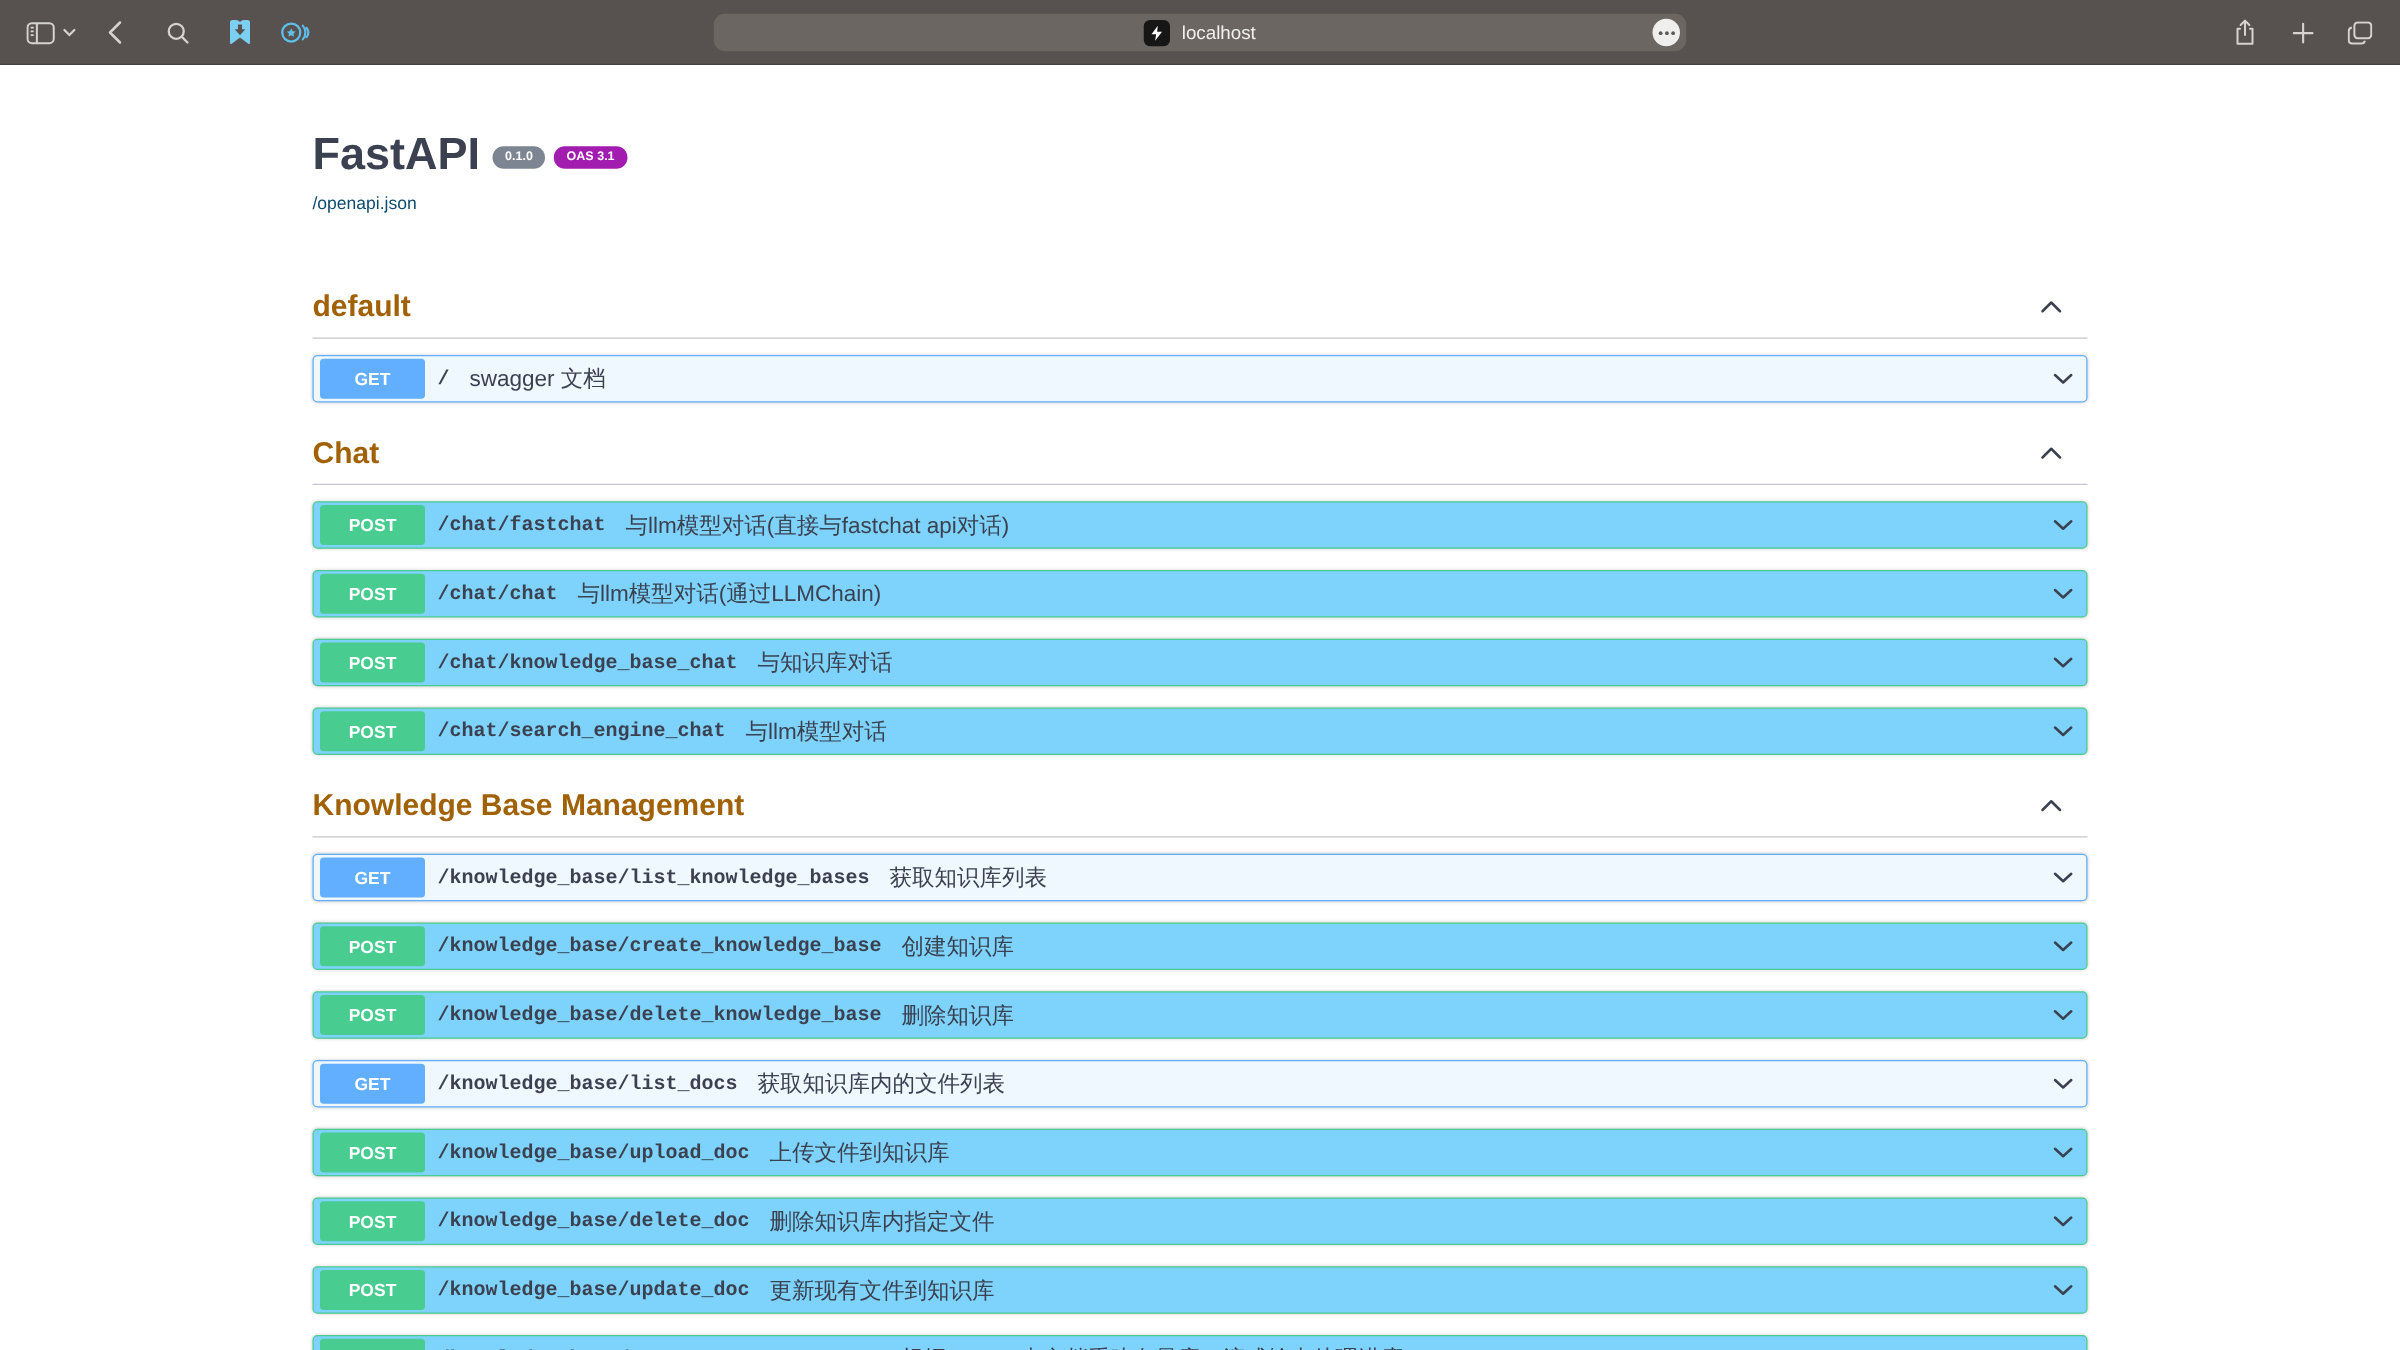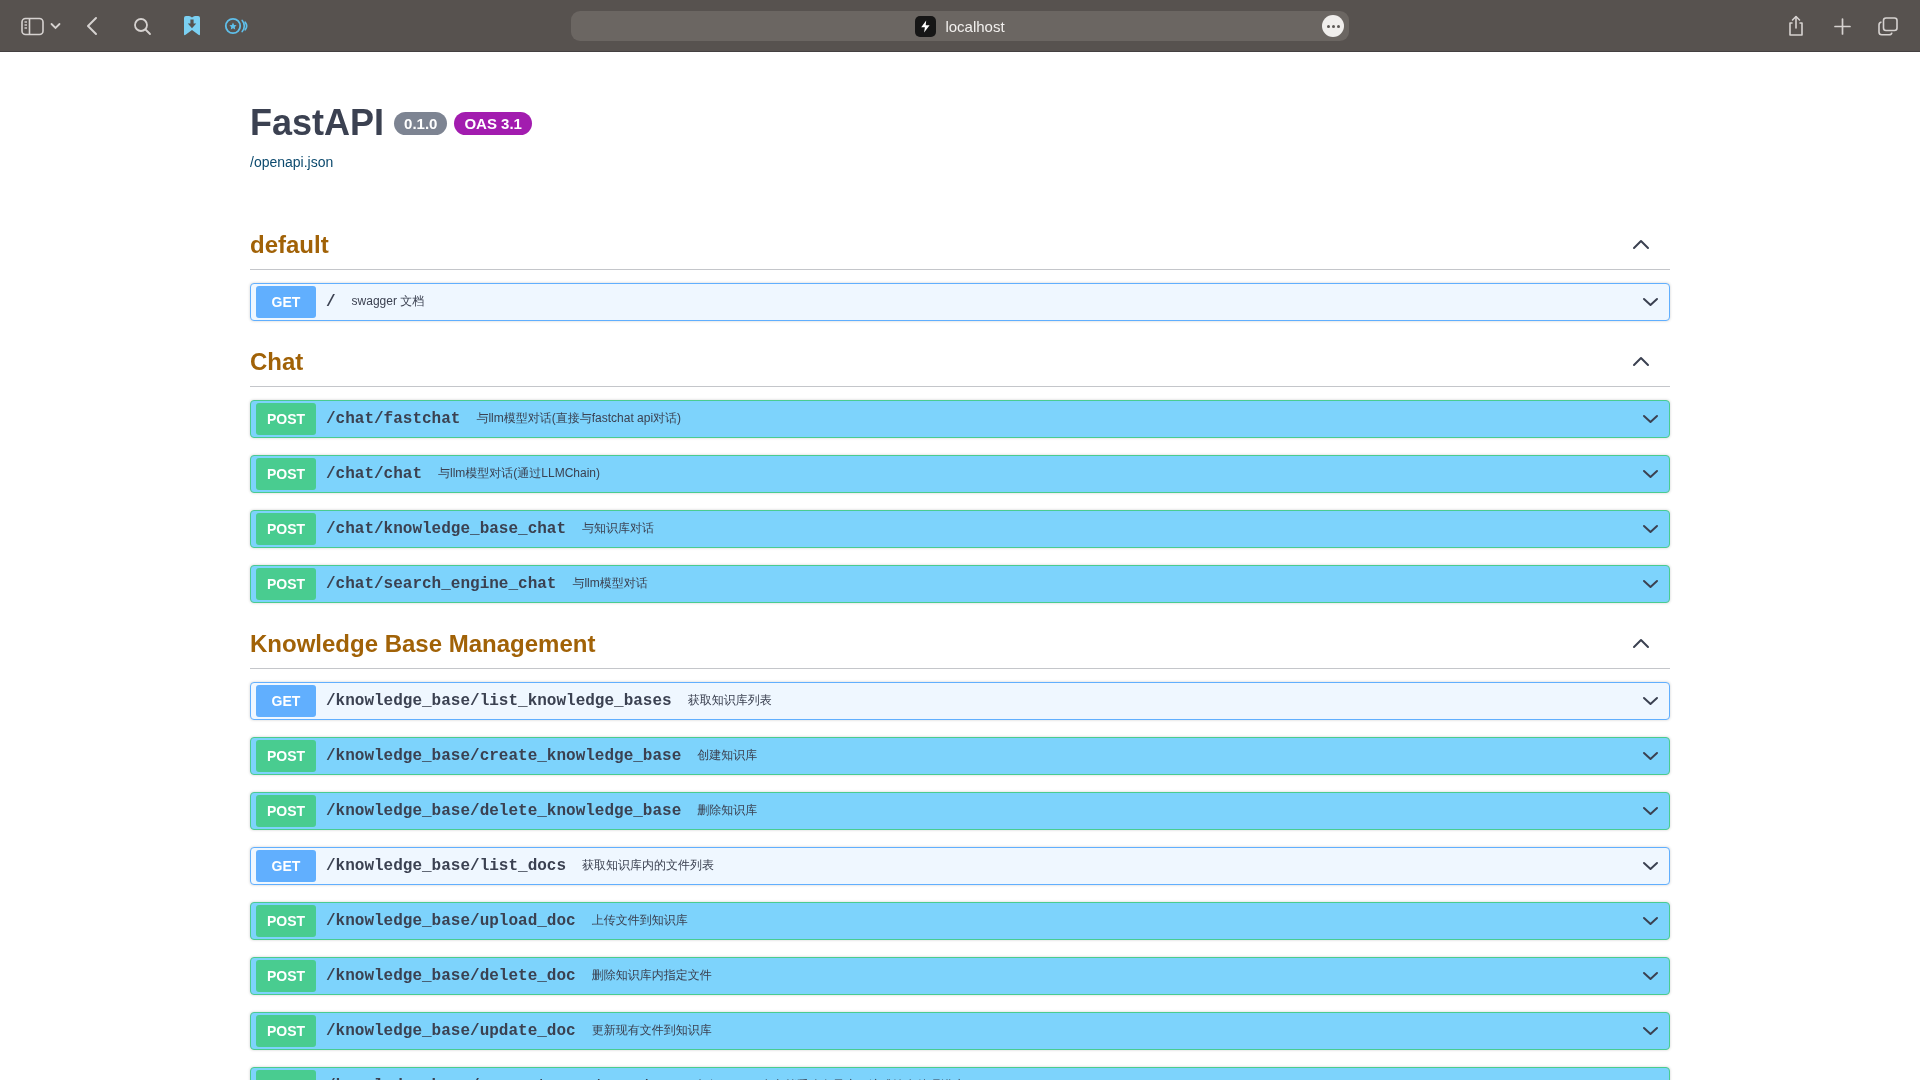--- a/index.html
+++ b/index.html
@@ -58,21 +58,21 @@
   .page { height: 1028px; overflow: hidden; background: #fff; }
   .wrapper { max-width: 1460px; margin: 0 auto; padding: 0 20px; }
 
   .info { padding-top: 51px; }
   .api-title {
     font-size: 36px; font-weight: 700; color: #3b4151;
     display: flex; align-items: flex-end; line-height: 1.1;
   }
   .badge {
     display: inline-block; color: #fff; font-weight: 700;
-    font-size: 15px; line-height: 1;
+    font-size: 10px; line-height: 1;
     padding: 4px 10px; border-radius: 57px;
     position: relative; top: -8px; margin-left: 10px;
     vertical-align: middle;
   }
   .badge.version { background: #7d8492; }
   .badge.oas { background: #a21caf; margin-left: 7px; }
   .spec-link {
     display: inline-block; margin-top: 11px;
     font-size: 14px; color: #0c4a6e; text-decoration: none; cursor: pointer;
   }
@@ -93,33 +93,33 @@
     display: flex; align-items: center;
     height: 38px; margin-bottom: 17px;
     border-radius: 4px; border: 1px solid;
     box-shadow: 0 0 3px rgba(0,0,0,.19);
     padding: 0 10px 0 5px;
     cursor: pointer;
   }
   .opblock.get  { background: #eff7ff; border-color: #61affe; }
   .opblock.post { background: #7dd3fc; border-color: #49cc90; }
   .method {
-    width: 60px; text-align: center;
+    width: 84px; text-align: center;
     font-size: 14px; font-weight: 700; color: #fff;
     padding: 8px 0; border-radius: 3px;
     font-family: "Liberation Sans", sans-serif;
   }
   .opblock.get  .method { background: #61affe; }
   .opblock.post .method { background: #49cc90; }
   .path {
     font-family: "Liberation Mono", "DejaVu Sans Mono", monospace;
     font-size: 16px; font-weight: 700; color: #3b4151;
     margin: 0 10px; letter-spacing: 0;
   }
-  .desc { font-size: 12px; color: #3b4151; margin-left: 6px; flex: 1 1 auto; }
+  .desc { font-size: 18px; color: #3b4151; margin-left: 6px; flex: 1 1 auto; }
   .row-arrow { margin-left: auto; display: flex; align-items: center; }
 
   svg { display: block; }
 </style>
 </head>
 <body>
 
 <div class="toolbar">
   <div class="tb-left">
     <div class="tb-btn">

